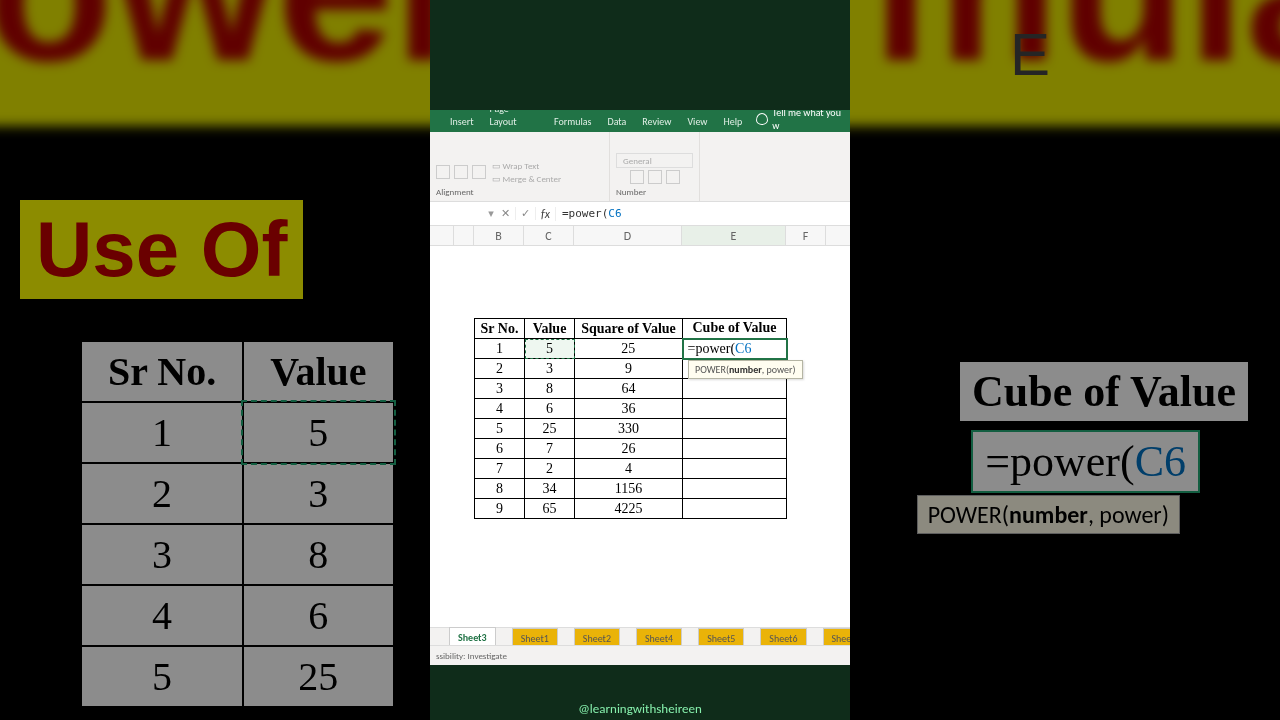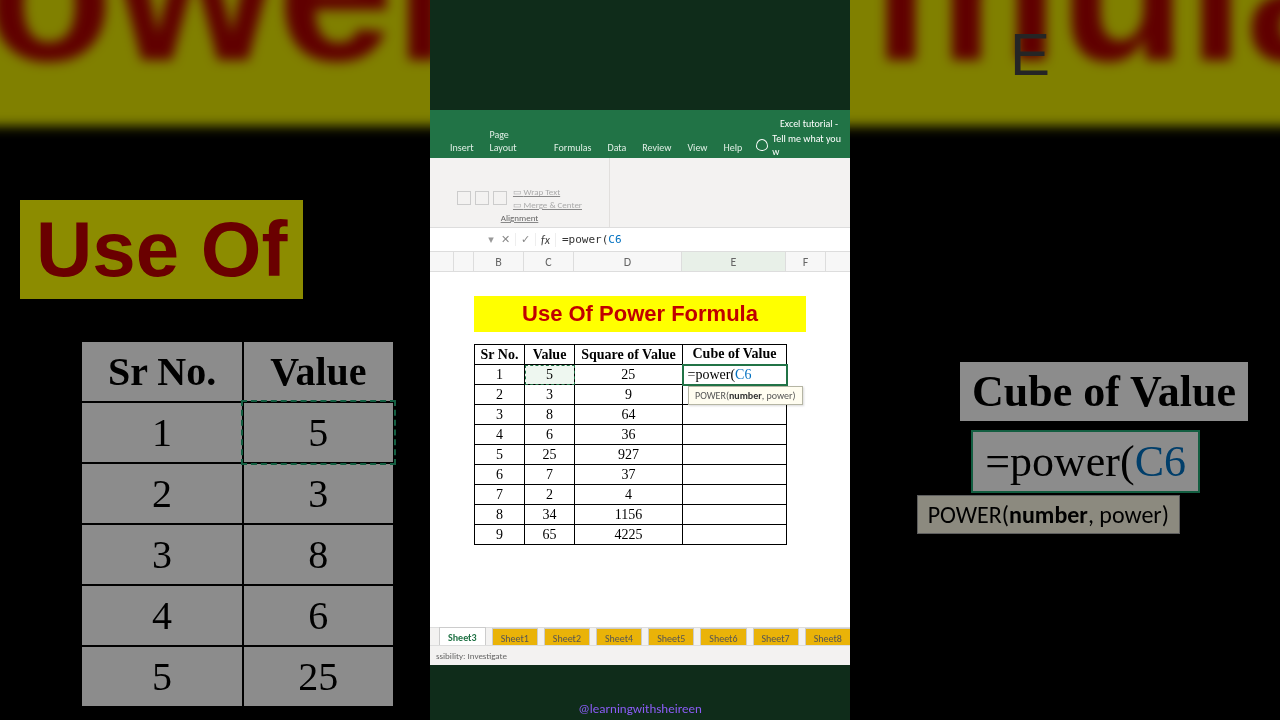--- a/index.html
+++ b/index.html
@@ -118,24 +118,22 @@
     height: 70px;
     background: #f3f2f1;
     border-bottom:1px solid #ddd;
     display:flex;
     font-size:9px;
     color:#888;
   }
   .ribgroup {
     border-right:1px solid #e1dfdd;
     display:flex; flex-direction:column; justify-content:flex-end;
-    align-items:center;
     padding:4px 6px;
     gap:2px;
-    text-decoration:underline;
   }
   .ribicons {
     display:flex; gap:4px; flex-wrap:wrap; justify-content:center;
     color:#bbb;
   }
   .ribicons span {
     width:14px;height:14px;border:1px solid #ccc;
   }
   .riblabel { color:#666; }
 
@@ -240,22 +238,22 @@
 
   .sheettabs {
     position:absolute;
     bottom:18px; left:0; right:0;
     height:20px;
     background:#f3f2f1;
     border-top:1px solid #ddd;
     display:flex;
     align-items:center;
     font-size:10px;
-    padding-left:9px;
-    gap:6px;
+    padding-left:19px;
+    gap:16px;
   }
   .sheettab {
     padding:3px 8px;
     border:1px solid #ccc;
     border-bottom:none;
     background:#eab308;
     color:#555;
     cursor:pointer;
   }
   .sheettab.active {
@@ -274,21 +272,21 @@
     background:#f3f2f1;border-top:1px solid #ddd;
     font-size:9px;color:#666;padding-left:6px;
     display:flex;align-items:center;
   }
 
   .credit {
     position:absolute;
     bottom:4px;
     left:0;right:0;
     text-align:center;
-    color:#8b5cf6;
+    color:#86efac;
     font-size:13px;
     font-family:Calibri,Arial;
   }
 </style>
 </head>
 <body>
 
 <div class="bg-layer">
   <div class="bg-title">Use Of Power Formula</div>
 </div>
@@ -327,23 +325,20 @@
 <div class="bg-right-formula" style="filter:brightness(0.55);border:2px solid #2a7;background:#fff;padding:4px 12px;">
   <span>=power(</span><span class="ref">C6</span>
 </div>
 <div class="bg-tooltip" style="filter:brightness(0.55);">
   <span>POWER(</span><b>number</b><span>, power)</span>
 </div>
 
 <div class="phone-frame">
   <div class="phone-inner">
 
-    <div class="titlebar">
-      <span>Excel tutorial -</span>
-    </div>
 
     <div class="tabbar">
       <div class="tab">Insert</div>
       <div class="tab">Page Layout</div>
       <div class="tab">Formulas</div>
       <div class="tab">Data</div>
       <div class="tab">Review</div>
       <div class="tab">View</div>
       <div class="tab">Help</div>
       <div class="tellme">
@@ -360,20 +355,29 @@
               <span></span>
               <span></span>
             </div>
           <div style="display:flex;flex-direction:column;gap:2px;font-size:9px;color:#aaa;">
             <div>▭ <span>Wrap Text</span></div>
             <div>▭ <span>Merge &amp; Center</span></div>
           </div>
         </div>
         <div class="riblabel">Alignment</div>
       </div>
+      <div class="ribgroup" style="width:90px">
+        <div style="font-size:9px;color:#aaa;border:1px solid #ddd;padding:1px 6px;">General</div>
+        <div class="ribicons">
+            <span></span>
+            <span></span>
+            <span></span>
+          </div>
+        <div class="riblabel">Number</div>
+      </div>
     </div>
 
     <div class="formulabar">
       <div class="namebox"></div>
       <div style="width:10px;text-align:center;color:#999;">▾</div>
       <div class="fbtn">✕</div>
       <div class="fbtn">✓</div>
       <div class="fbtn fx">fx</div>
       <div class="fentry">
         <span>=power(</span><span class="fxref">C6</span>
@@ -384,21 +388,20 @@
       <div class="rowhead"></div>
       <div class="cA"></div>
       <div class="cB">B</div>
       <div class="cC">C</div>
       <div class="cD">D</div>
       <div class="cE">E</div>
       <div class="cF">F</div>
     </div>
 
     <div class="sheetbody">
-      <div class="title-banner">Use Of Power Formula</div>
 
       <table class="data-table">
         <tbody>
             <tr>
           <th class="tB">Sr No.</th>
           <th class="tC">Value</th>
           <th class="tD">Square of Value</th>
           <th class="tE">Cube of Value</th>
         </tr>
         <tr>
@@ -421,27 +424,27 @@
         </tr>
         <tr>
           <td class="tB">4</td>
               <td class="tC">6</td>
               <td class="tD">36</td>
               <td class="tE"></td>
         </tr>
         <tr>
           <td class="tB">5</td>
               <td class="tC">25</td>
-              <td class="tD">927</td>
+              <td class="tD">330</td>
               <td class="tE"></td>
         </tr>
         <tr>
           <td class="tB">6</td>
               <td class="tC">7</td>
-              <td class="tD">37</td>
+              <td class="tD">26</td>
               <td class="tE"></td>
         </tr>
         <tr>
           <td class="tB">7</td>
               <td class="tC">2</td>
               <td class="tD">4</td>
               <td class="tE"></td>
         </tr>
         <tr>
           <td class="tB">8</td>

